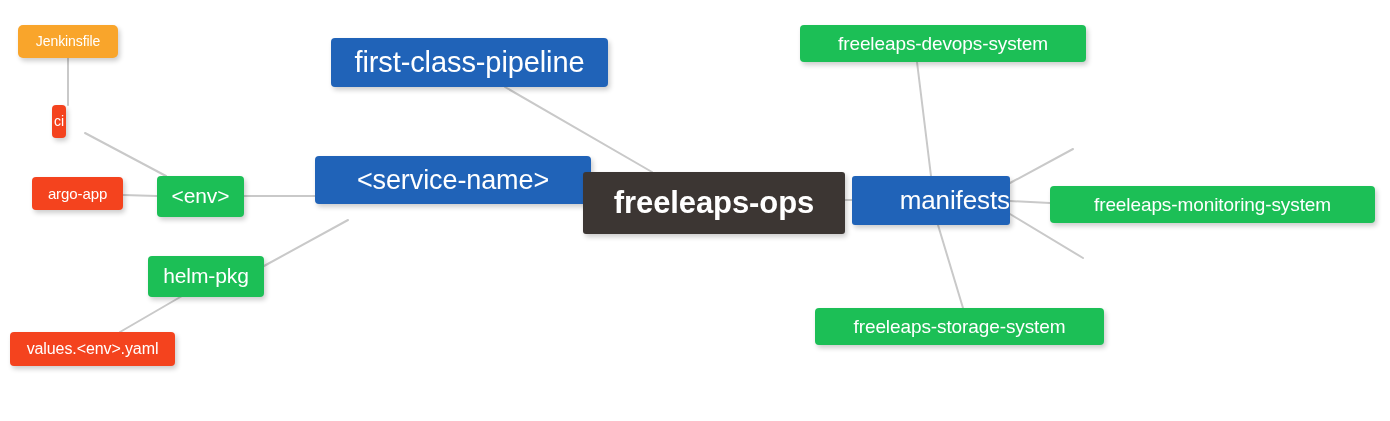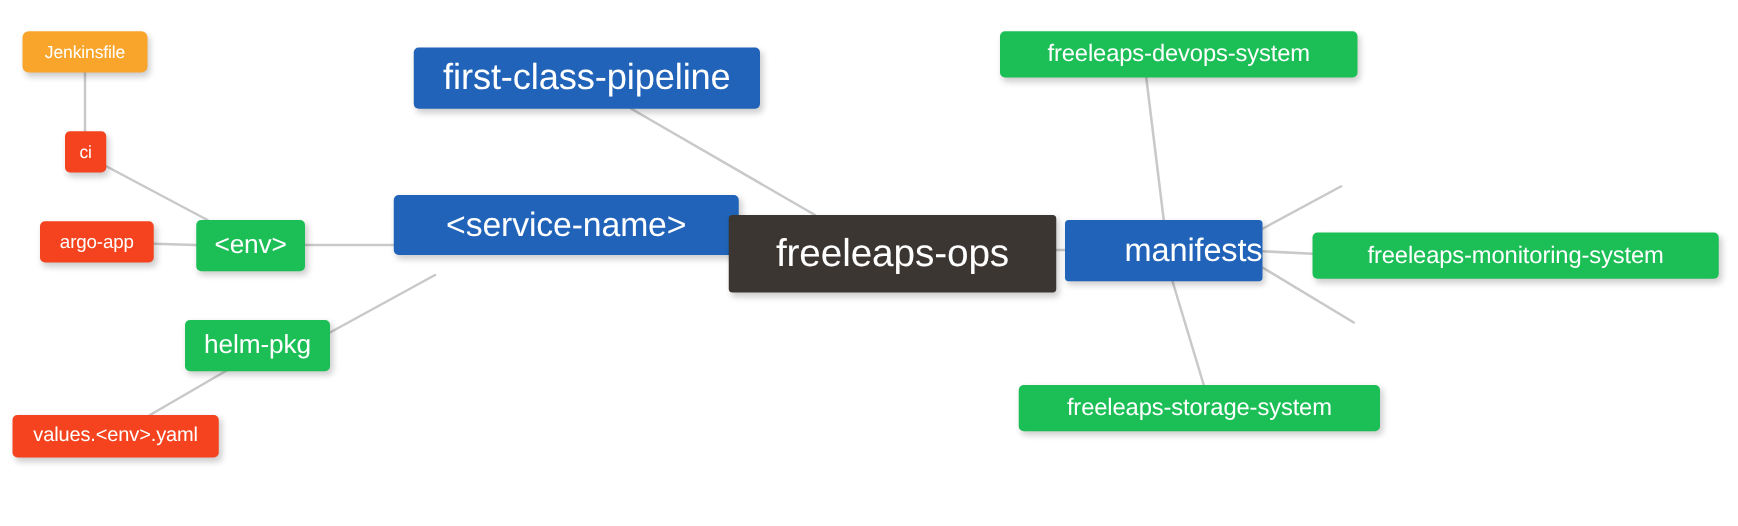--- a/index.html
+++ b/index.html
@@ -44,20 +44,21 @@
     border-radius: 4px;
     white-space: nowrap;
     line-height: 1.05;
     box-shadow: 2px 3px 5px rgba(0,0,0,0.20);
     letter-spacing: -0.1px;
     user-select: none;
     cursor: default;
   }
   .node.root {
     border-radius: 3px;
+    font-weight: bold;
   }
 </style>
 </head>
 <body>
 
 <div id="canvas">
 
   <svg id="edge-layer" viewBox="0 0 1390 421" xmlns="http://www.w3.org/2000/svg">
       <line x1="68" y1="58" x2="68" y2="105" stroke="#c9c9c9" stroke-width="2" stroke-linecap="round"></line>
       <line x1="85" y1="133" x2="166" y2="176" stroke="#c9c9c9" stroke-width="2" stroke-linecap="round"></line>
@@ -72,21 +73,21 @@
       <line x1="1010" y1="183" x2="1073" y2="149" stroke="#c9c9c9" stroke-width="2" stroke-linecap="round"></line>
       <line x1="1010" y1="201" x2="1050" y2="203" stroke="#c9c9c9" stroke-width="2" stroke-linecap="round"></line>
       <line x1="1010" y1="214" x2="1083" y2="258" stroke="#c9c9c9" stroke-width="2" stroke-linecap="round"></line>
       <line x1="938" y1="225" x2="963" y2="308" stroke="#c9c9c9" stroke-width="2" stroke-linecap="round"></line>
     </svg>
 
   <div id="node-layer">
       <div class="node" style="left: 18px; top: 25px; width: 100px; height: 33px; background: rgb(249, 165, 43); font-size: 14px; border-radius: 5px;">
         <span>Jenkinsfile</span>
       </div>
-      <div class="node" style="left: 52px; top: 105px; width: 33px; height: 33px; background: rgb(244, 67, 30); font-size: 14px; border-radius: 4px;">
+      <div class="node" style="left: 52px; top: 105px; width: 14px; height: 33px; background: rgb(244, 67, 30); font-size: 14px; border-radius: 4px;">
         <span>ci</span>
       </div>
       <div class="node" style="left: 32px; top: 177px; width: 91px; height: 33px; background: rgb(244, 67, 30); font-size: 15px; border-radius: 4px;">
         <span>argo-app</span>
       </div>
       <div class="node" style="left: 157px; top: 176px; width: 87px; height: 41px; background: rgb(28, 191, 86); font-size: 21px; border-radius: 4px;">
         <span>&lt;env&gt;</span>
       </div>
       <div class="node" style="left: 148px; top: 256px; width: 116px; height: 41px; background: rgb(28, 191, 86); font-size: 21px; border-radius: 4px;">
         <span>helm-pkg</span>

